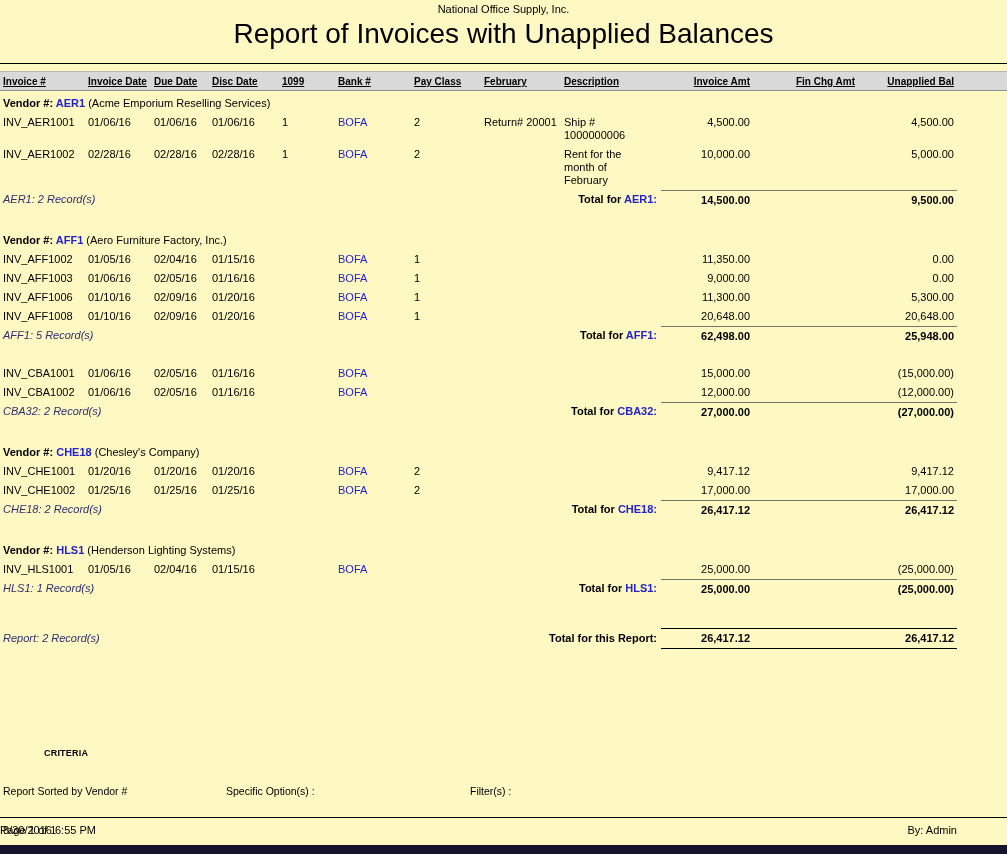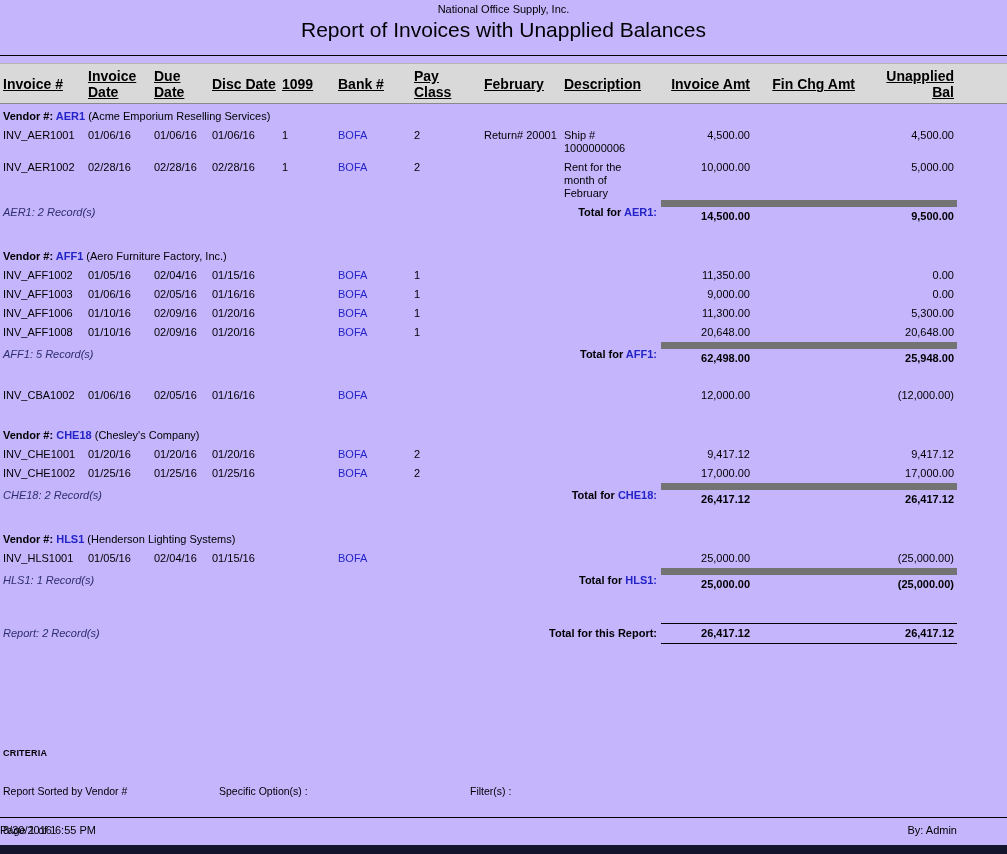--- a/index.html
+++ b/index.html
@@ -2,57 +2,57 @@
 <html style="--blue: #2323c8; --navy: #2e2e6e; --band: #d9d9d9;"><head>
 <meta charset="utf-8">
 <style>
   * { margin:0; padding:0; box-sizing:border-box; }
   :root { --blue:#2323c8; --navy:#2e2e6e; --band:#d9d9d9; }
   html,body { width:1007px; height:854px; }
   body {
     position:relative; overflow:hidden; background:#fff; color:#000;
     font-family:"Liberation Sans", sans-serif;
   }
-  .page { position:absolute; inset:0; background:#c4b5fd; }
+  .page { position:absolute; inset:0; background:#fef9c3; }
 
   .company { font-size:11px; text-align:center; padding-top:3px; }
-  .title   { font-size:21px; text-align:center; margin-top:3px; }
+  .title   { font-size:28px; text-align:center; margin-top:3px; }
   .rule    { border-top:1px solid #000; margin-top:13px; }
 
   table.report { width:1007px; border-collapse:collapse; table-layout:fixed; margin-top:7px; }
   thead th {
     background:var(--band);
     font-family:"Liberation Sans", sans-serif;
-    font-size:14px; font-weight:bold; text-decoration:underline;
+    font-size:10px; font-weight:bold; text-decoration:underline;
     text-align:left; padding:4px 3px 3px;
     border-top:1px solid #b5b5b5; border-bottom:1px solid #8a8a8a;
   }
   thead th.amt { text-align:right; }
 
   td { font-size:11px; line-height:13px; vertical-align:top; padding:3px 3px; white-space:nowrap; }
   td.col-description { white-space:pre-line; }
   td.amt { text-align:right; }
   td.col-bank { color:var(--blue); }
 
   .vendor-cell  { padding-top:6px; }
   .vendor-label { font-weight:bold;margin-top:41px; }
   .vendor-code  { color:var(--blue); font-weight:bold; }
   .vendor-name  { font-weight:normal; }
 
   .count-cell { font-style:italic; color:var(--navy); }
   .total-label-cell { text-align:right; font-weight:bold; padding-right:4px; }
-  .total-amt  { font-weight:bold; border-top:7px solid #737373; }
+  .total-amt  { font-weight:bold; border-top:1px solid #737373; }
   .grand-amt  { font-weight:bold; border-top:1px solid #000; border-bottom:1px solid #000; }
   .spacer-row td { padding:0; }
 
   .criteria { position:absolute; left:0; top:748px; width:1007px; }
-  .criteria-heading { font-size:9px; font-weight:bold; padding-left:3px; letter-spacing:.2px; }
+  .criteria-heading { font-size:9px; font-weight:bold; padding-left:3px; letter-spacing:.2px;margin-left:41px; }
   .criteria-row { position:relative; height:14px; margin-top:27px; font-size:10.5px; }
   .criteria-sorted   { position:absolute; left:3px; }
-  .criteria-specific { position:absolute; left:219px; }
+  .criteria-specific { position:absolute; left:226px; }
   .criteria-filters  { position:absolute; left:470px; }
 
   .footer { position:absolute; left:0; top:817px; width:1007px; border-top:1px solid #000; }
   .footer-row { position:relative; display:flex; justify-content:space-between;
                 font-size:11px; padding:6px 50px 0 3px; }
   .footer-page { position:absolute; left:0; right:0; text-align:left; }
 
   .bottom-bar { position:absolute; left:0; bottom:0; width:1007px; height:9px; background:#14142c; }
 </style>
 </head>
@@ -213,32 +213,55 @@
           <td class="total-label-cell" colspan="5"><span>Total for </span><span class="vendor-code">AFF1:</span></td>
           <td class="amt total-amt">62,498.00</td>
           <td class="amt total-amt"></td>
           <td class="amt total-amt">25,948.00</td>
           <td></td>
         </tr>
         <tr class="spacer-row">
           <td colspan="13" style="height: 18px;"></td>
         </tr>
         <tr class="invoice-row">
+          <td class="col-invoice">INV_CBA1001</td>
+          <td class="col-invoice_date">01/06/16</td>
+          <td class="col-due_date">02/05/16</td>
+          <td class="col-disc_date">01/16/16</td>
+          <td class="col-c1099"></td>
+          <td class="col-bank">BOFA</td>
+          <td class="col-pay_class"></td>
+          <td class="col-reference"></td>
+          <td class="col-description"></td>
+          <td class="col-invoice_amt amt">15,000.00</td>
+          <td class="col-fin_chg_amt amt"></td>
+          <td class="col-unapplied_bal amt">(15,000.00)</td>
+          <td></td>
+        </tr>
+        <tr class="invoice-row">
           <td class="col-invoice">INV_CBA1002</td>
           <td class="col-invoice_date">01/06/16</td>
           <td class="col-due_date">02/05/16</td>
           <td class="col-disc_date">01/16/16</td>
           <td class="col-c1099"></td>
           <td class="col-bank">BOFA</td>
           <td class="col-pay_class"></td>
           <td class="col-reference"></td>
           <td class="col-description"></td>
           <td class="col-invoice_amt amt">12,000.00</td>
           <td class="col-fin_chg_amt amt"></td>
           <td class="col-unapplied_bal amt">(12,000.00)</td>
+          <td></td>
+        </tr>
+        <tr class="total-row">
+          <td class="count-cell" colspan="4">CBA32: 2 Record(s)</td>
+          <td class="total-label-cell" colspan="5"><span>Total for </span><span class="vendor-code">CBA32:</span></td>
+          <td class="amt total-amt">27,000.00</td>
+          <td class="amt total-amt"></td>
+          <td class="amt total-amt">(27,000.00)</td>
           <td></td>
         </tr>
         <tr class="spacer-row">
           <td colspan="13" style="height: 18px;"></td>
         </tr>
         <tr class="vendor-row">
           <td class="vendor-cell" colspan="13"><span class="vendor-label">Vendor #: </span><span class="vendor-code">CHE18</span><span class="vendor-name"> (Chesley's Company)</span></td>
         </tr>
         <tr class="invoice-row">
           <td class="col-invoice">INV_CHE1001</td>

